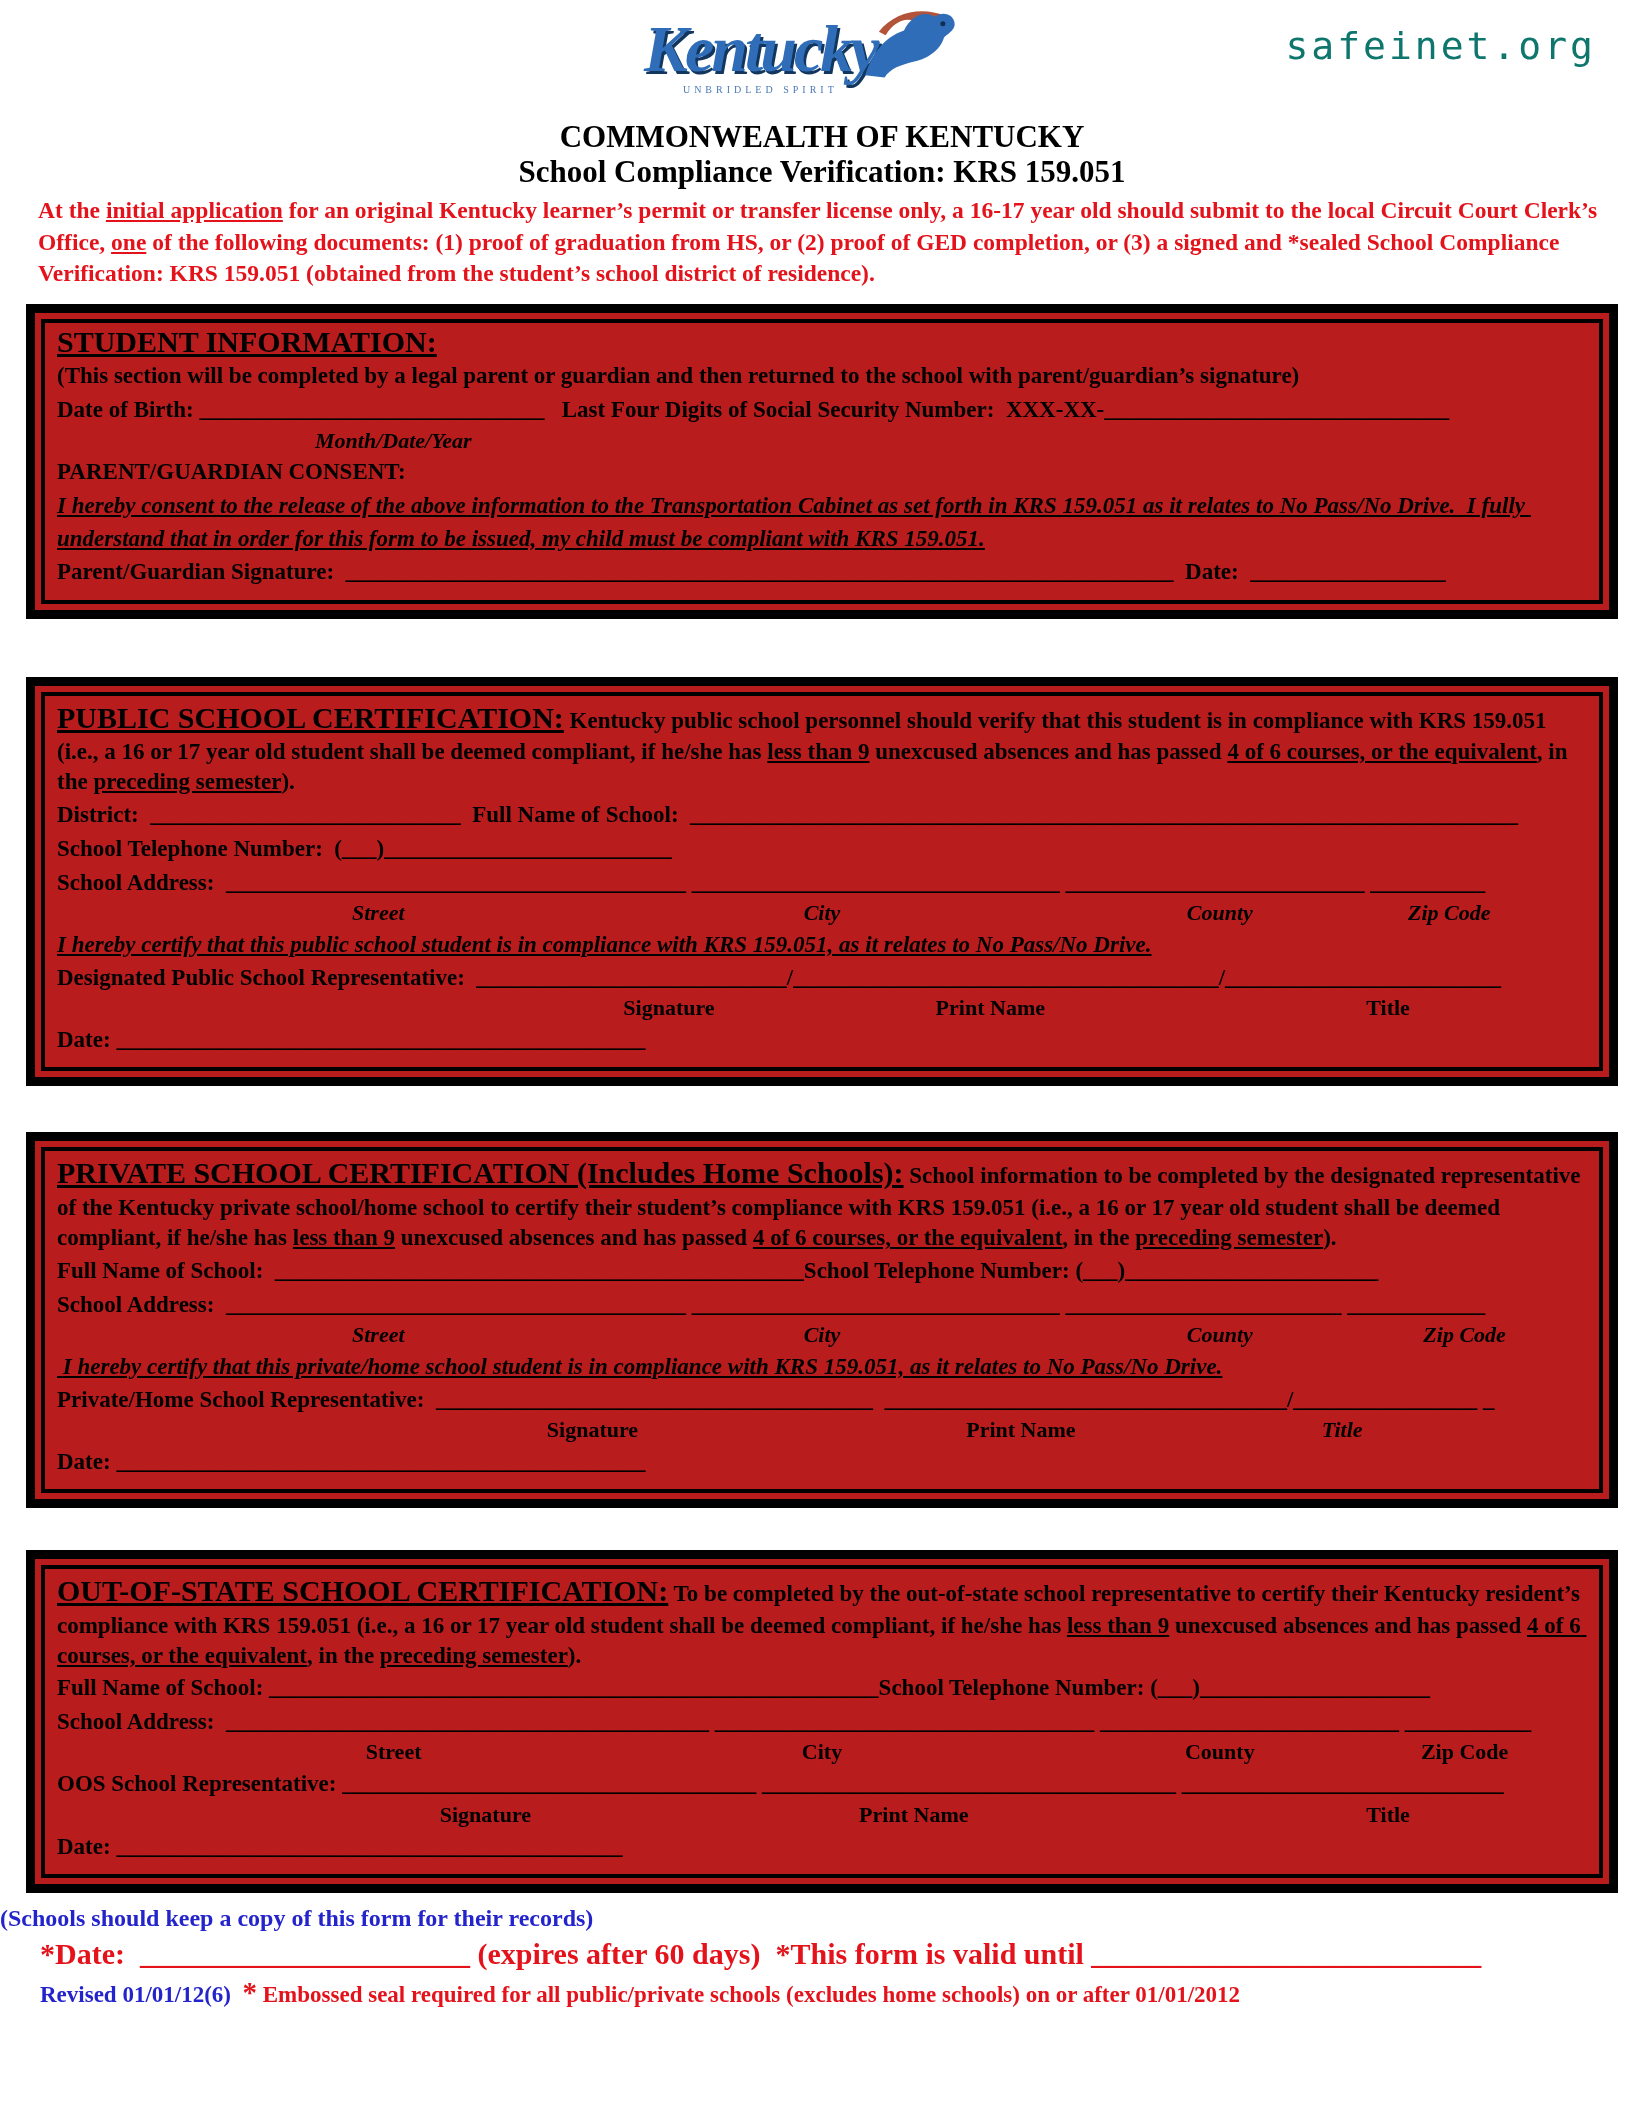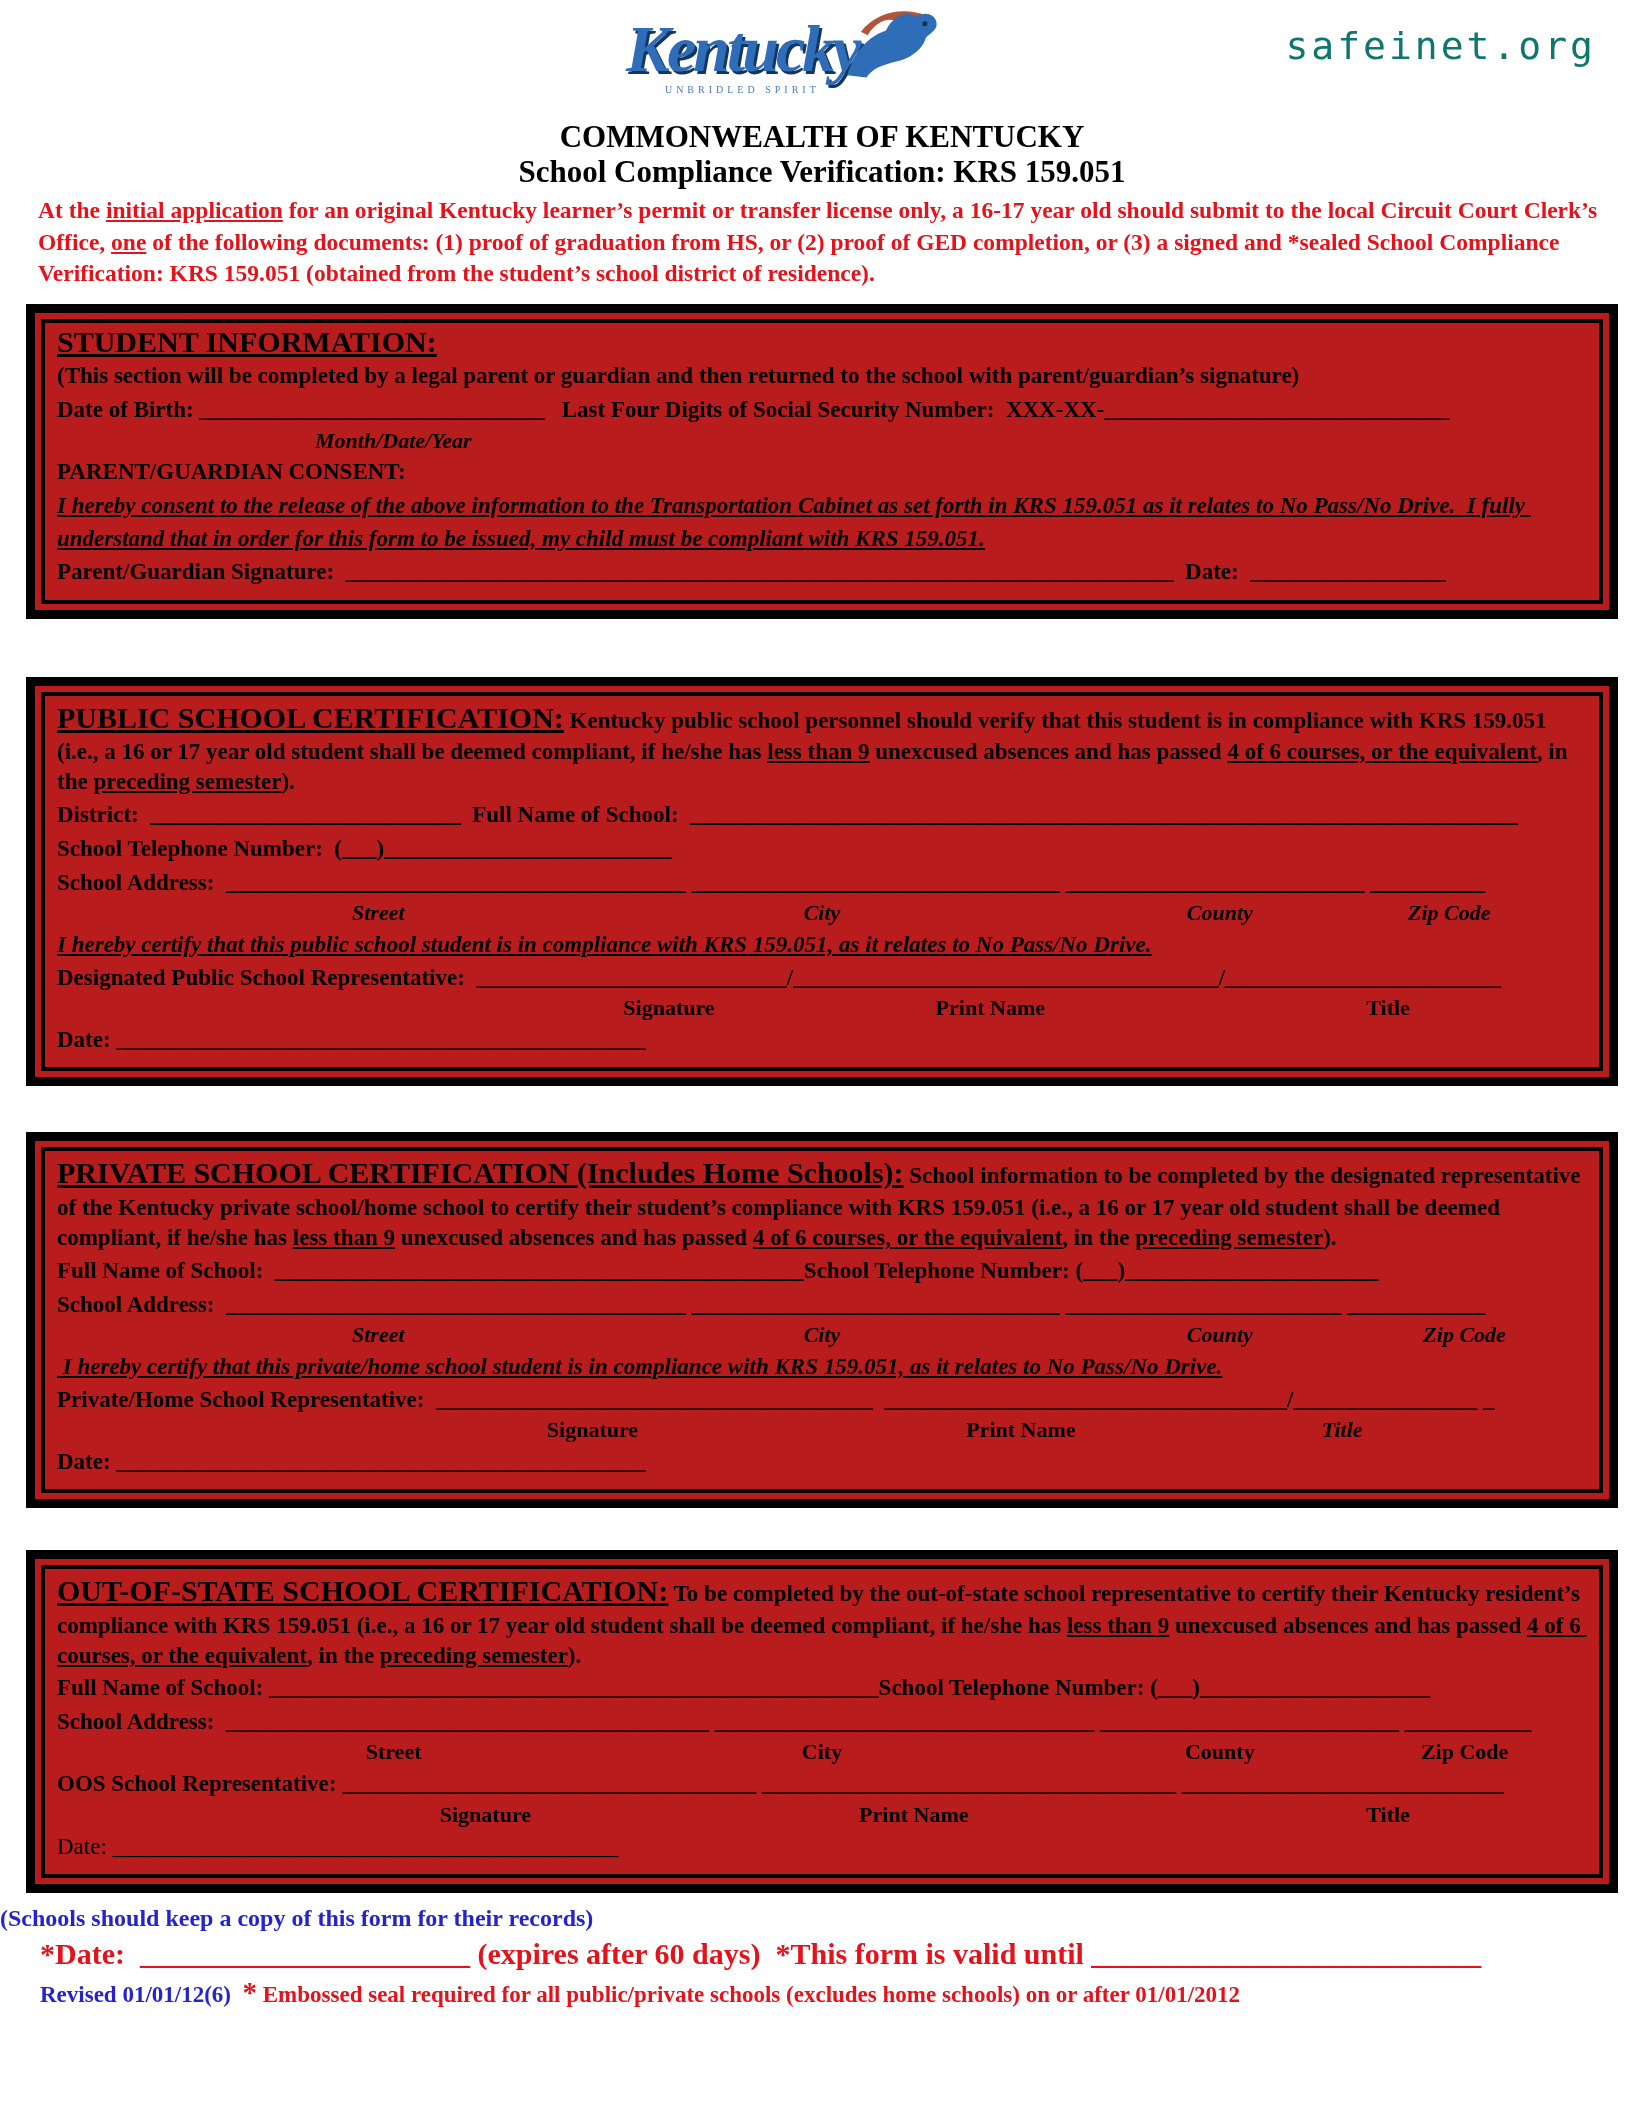--- a/index.html
+++ b/index.html
@@ -5,21 +5,21 @@
   html,body { margin:0; padding:0; }
   body {
     width:1644px; height:2127px; background:#ffffff; overflow:hidden;
     font-family:"Liberation Serif", serif; color:#000;
   }
   .u { text-decoration: underline; }
   .top { padding:16px 38px 0 38px; }
 
   
   .logo-row { position:relative; height:104px; }
-  .logo { position:absolute; left:588px; top:0; text-align:center; }
+  .logo { position:absolute; left:606px; top:0; text-align:center; }
   .logo-word {
     font-size:66px; font-weight:bold; font-style:italic; letter-spacing:-3px;
     color:#2f6db8; text-shadow:2.5px 2.5px 0 #12365e;
     line-height:1; display:block;
   }
   .logo-tagline { display:block; font-size:10px; letter-spacing:4px; color:#4a7ab5; font-weight:normal; margin-top:2px; }
   .horse { position:absolute; right:-86px; top:-14px; width:118px; height:80px; }
   .watermark {
     position:absolute; right:10px; top:8px;
     font-family:"DejaVu Sans Mono", monospace; font-size:38px; color:#0f766e; letter-spacing:3px;
@@ -28,21 +28,21 @@
   .notice { color:#e4131b; font-weight:bold; font-size:23.5px; line-height:1.33; margin-top:6px; white-space:pre-wrap; }
 
   
   .box { margin:15px 26px 0 26px; border:9px solid #000; background:#b91c1c; }
   .box-inner { border:4px solid #000; margin:6px; padding:2px 12px 10px 12px; }
   .m2 { margin-top:58px; } .m3 { margin-top:46px; } .m4 { margin-top:42px; }
 
   .sec-head { font-size:30px; font-weight:bold; text-decoration:underline; }
   .sec-para { font-size:23px; font-weight:bold; line-height:1.32; white-space:pre-wrap; }
   .row { font-size:23px; font-weight:bold; line-height:1.48; white-space:pre-wrap; }
-  .row-normal { font-weight:normal; }
+  .row-normal { font-weight:bold; }
   .it { font-style:italic; }
   .certify { font-size:23px; font-weight:bold; font-style:italic; text-decoration:underline; line-height:1.45; white-space:pre-wrap; }
   .consent { font-size:23px; font-weight:bold; font-style:italic; text-decoration:underline; line-height:1.45; white-space:pre-wrap; }
   .sublabels { position:relative; height:28px; font-size:22px; font-weight:bold; }
   .sublabels span { position:absolute; transform:translateX(-50%); white-space:nowrap; }
   .month-label { font-size:22px; font-weight:bold; font-style:italic; margin-left:258px; line-height:1.25; }
 
   
   .keep-copy { text-align:left; color:#2424cc; font-weight:bold; font-size:24px; margin-top:12px; }
   .fdate { color:#e4131b; font-weight:bold; font-size:30px; padding:4px 40px 0 40px; white-space:pre-wrap; line-height:1.2; }

